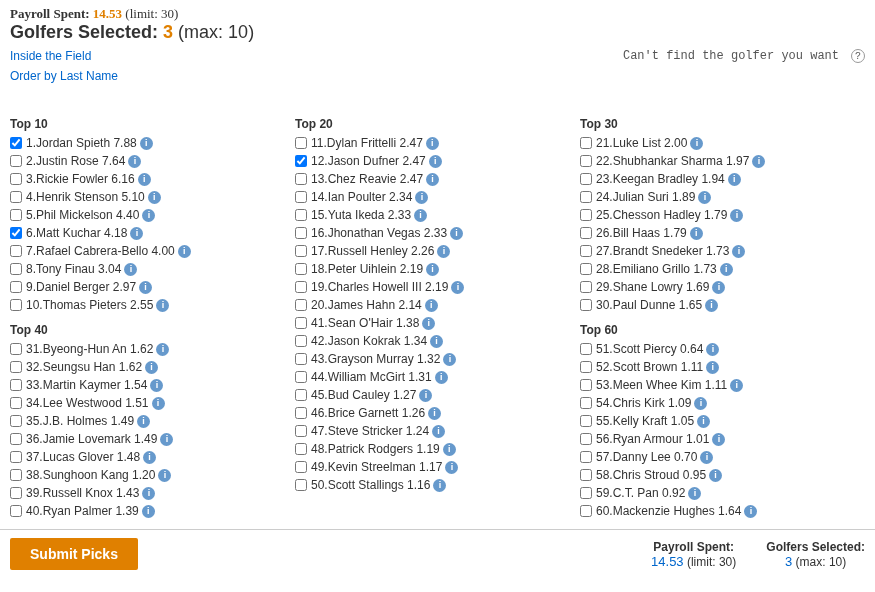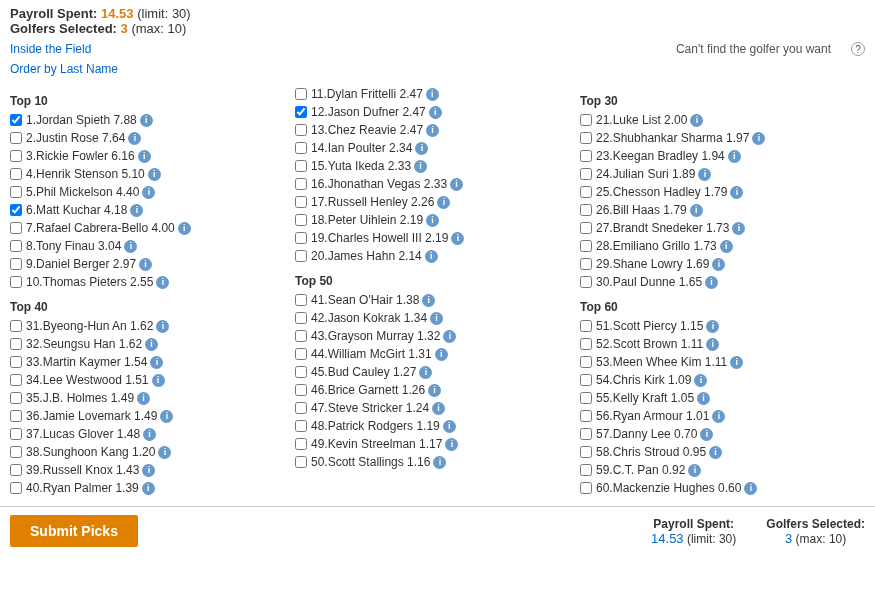--- a/index.html
+++ b/index.html
@@ -1,33 +1,33 @@
 <!DOCTYPE html>
 <html><head>
   <meta charset="utf-8">
   <style>
     * { box-sizing: border-box; margin: 0; padding: 0; }
     body { font-family: Arial, sans-serif; font-size: 12px; color: #333; background: #fff; width: 875px; }
     .header-info { padding: 6px 10px 2px 10px; }
-    .header-info .payroll-line { font-size: 13px; }
+    .header-info .payroll-line { font-size: 13px; font-family: Liberation Serif, serif; }
     .header-info .payroll-line .label { font-weight: bold; }
     .header-info .payroll-line .value { color: #e08000; font-weight: bold; }
     .header-info .payroll-line .limit { color: #333; }
-    .header-info .golfers-line { font-size: 13px; }
+    .header-info .golfers-line { font-size: 18px; }
     .header-info .golfers-line .label { font-weight: bold; }
     .header-info .golfers-line .value { color: #e08000; font-weight: bold; }
     .top-links { display: flex; justify-content: space-between; align-items: center; padding: 4px 10px; }
     .top-links a { color: #0066cc; text-decoration: none; font-size: 12px; }
-    .cant-find { color: #555; font-size: 12px; display: flex; align-items: flex-end; gap: 20px; }
+    .cant-find { color: #555; font-size: 12px; display: flex; align-items: flex-end; gap: 12px; font-family: Liberation Mono, monospace; }
     .cant-find .help-icon { display: inline-flex; align-items: center; justify-content: center; width: 14px; height: 14px; border: 1px solid #999; border-radius: 50%; font-size: 10px; color: #555; }
     .order-link { padding: 2px 2px 6px 10px; }
     .order-link a { color: #0066cc; text-decoration: none; font-size: 12px; }
     .main-content { display: flex; padding: 4px 10px; gap: 0; }
     .column { flex: 1; padding-right: 8px; }
-    .section-title { font-weight: bold; font-size: 12px; margin-bottom: 4px; margin-top: 8px; }
+    .section-title { font-weight: bold; font-size: 12px; margin-bottom: 4px; margin-top: 24px; }
     .golfer-row { display: flex; align-items: center; margin-bottom: 2px; line-height: 16px; }
     .golfer-row input[type="checkbox"] { margin-right: 4px; width: 12px; height: 12px; }
     .golfer-name { font-size: 12px; color: #333; }
     .info-icon { display: inline-flex; align-items: center; justify-content: center; width: 13px; height: 13px; border-radius: 50%; background: #6699cc; color: white; font-size: 9px; font-weight: bold; margin-left: 3px; cursor: pointer; }
     .footer-bar { display: flex; align-items: center; justify-content: space-between; border-top: 1px solid #ccc; padding: 8px 10px; background: #fff; margin-top: 4px; }
     .footer-left { display: flex; align-items: center; gap: 16px; }
     .submit-btn { background: #e08000; color: white; font-weight: bold; font-size: 14px; border: none; padding: 8px 20px; cursor: pointer; border-radius: 2px; }
     .confirm-email { display: flex; align-items: center; gap: 6px; font-size: 13px; }
     .confirm-email input[type="checkbox"] { width: 14px; height: 14px; }
     .footer-right { display: flex; gap: 30px; }
@@ -193,20 +193,21 @@
         <div class="golfer-row">
           <input type="checkbox" style="">
           <span class="golfer-name">40. </span>
           <span class="golfer-name">Ryan Palmer 1.39 </span>
           <span class="info-icon">i</span>
         </div>
       </div>
   </div>
 
   <div class="column">
+    <div class="section-title">Top 20</div>
     <div id="top20-list">
         <div class="golfer-row">
           <input type="checkbox" style="">
           <span class="golfer-name">11. </span>
           <span class="golfer-name">Dylan Frittelli 2.47 </span>
           <span class="info-icon">i</span>
         </div>
         <div class="golfer-row">
           <input type="checkbox" checked="" style="">
           <span class="golfer-name">12. </span>
@@ -255,21 +256,20 @@
           <span class="golfer-name">Charles Howell III 2.19 </span>
           <span class="info-icon">i</span>
         </div>
         <div class="golfer-row">
           <input type="checkbox" style="">
           <span class="golfer-name">20. </span>
           <span class="golfer-name">James Hahn 2.14 </span>
           <span class="info-icon">i</span>
         </div>
       </div>
-    <div class="section-title" style="margin-top:10px;">Top 50</div>
     <div id="top50-list">
         <div class="golfer-row">
           <input type="checkbox" style="">
           <span class="golfer-name">41. </span>
           <span class="golfer-name">Sean O'Hair 1.38 </span>
           <span class="info-icon">i</span>
         </div>
         <div class="golfer-row">
           <input type="checkbox" style="">
           <span class="golfer-name">42. </span>
@@ -389,21 +389,21 @@
           <span class="golfer-name">30. </span>
           <span class="golfer-name">Paul Dunne 1.65 </span>
           <span class="info-icon">i</span>
         </div>
       </div>
     <div class="section-title" style="margin-top:10px;">Top 60</div>
     <div id="top60-list">
         <div class="golfer-row">
           <input type="checkbox" style="">
           <span class="golfer-name">51. </span>
-          <span class="golfer-name">Scott Piercy 1.15 </span>
+          <span class="golfer-name">Scott Piercy 0.64 </span>
           <span class="info-icon">i</span>
         </div>
         <div class="golfer-row">
           <input type="checkbox" style="">
           <span class="golfer-name">52. </span>
           <span class="golfer-name">Scott Brown 1.11 </span>
           <span class="info-icon">i</span>
         </div>
         <div class="golfer-row">
           <input type="checkbox" style="">
@@ -443,21 +443,21 @@
         </div>
         <div class="golfer-row">
           <input type="checkbox" style="">
           <span class="golfer-name">59. </span>
           <span class="golfer-name">C.T. Pan 0.92 </span>
           <span class="info-icon">i</span>
         </div>
         <div class="golfer-row">
           <input type="checkbox" style="">
           <span class="golfer-name">60. </span>
-          <span class="golfer-name">Mackenzie Hughes 0.60 </span>
+          <span class="golfer-name">Mackenzie Hughes 1.64 </span>
           <span class="info-icon">i</span>
         </div>
       </div>
   </div>
 </div>
 
 <div class="footer-bar">
   <div class="footer-left">
     <button class="submit-btn">Submit Picks</button>
   </div>

